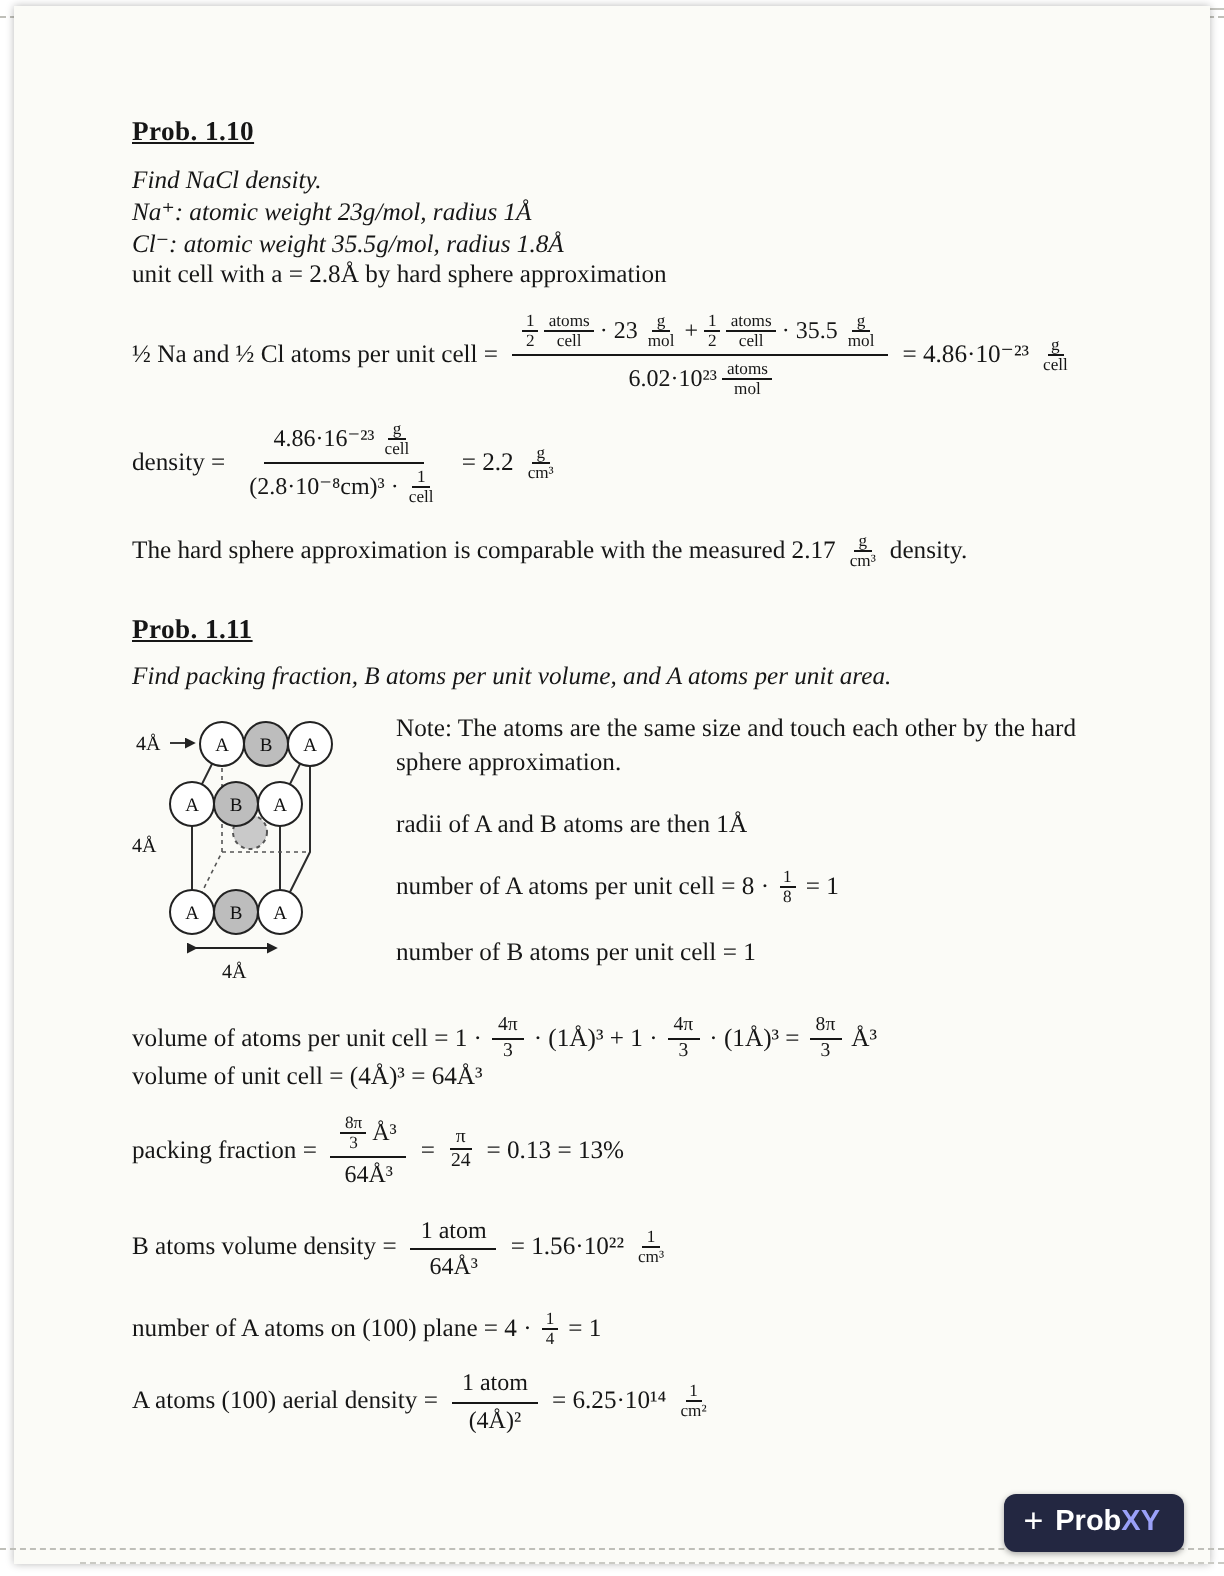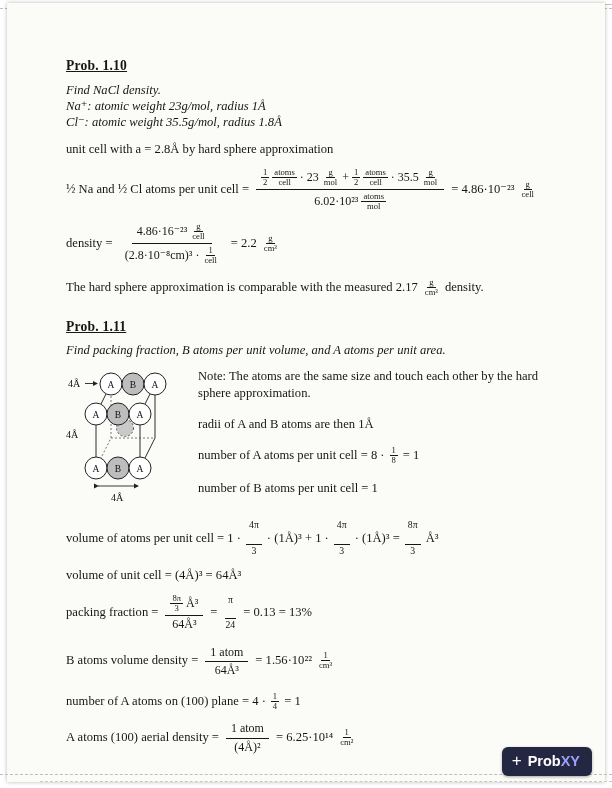--- a/index.html
+++ b/index.html
@@ -23,27 +23,27 @@
   .scan-bottom2 { bottom:6px; left:40px; border-top:1px dashed #cacac4; }
 
   .content { position:absolute; left:66px; top:58px; right:30px; font-size:12.6px; }
 
   .ptitle {
     font-weight:bold; text-decoration:underline; font-size:13.6px; letter-spacing:.2px;
   }
   .ptitle2 { margin-top:22px; }
   .given { font-style:italic; margin-top:8px; line-height:1.28; }
   .intro { font-style:italic; margin-top:8px; }
-  .line { margin-top:12px; }
+  .line { }
 
   .ml { display:flex; align-items:center; gap:5px; margin-top:10px; white-space:nowrap; }
   .tx { display:inline-block; }
 
   .fr { display:inline-flex; flex-direction:column; align-items:center; line-height:1.12; text-align:center; }
-  .fr > .fn { border-bottom:1px solid #161616; padding:0 3px 13px; display:flex; align-items:center; justify-content:center; gap:3px; }
+  .fr > .fn { border-bottom:1px solid #161616; padding:0 3px 0; display:flex; align-items:center; justify-content:center; gap:3px; }
   .fr > .fd { padding:1px 3px 0; display:flex; align-items:center; justify-content:center; gap:3px; }
   .fr.sm { font-size:8.6px; line-height:1.05; }
   .fr.sm > .fn { padding:0 2px; gap:2px; }
   .fr.sm > .fd { padding:0 2px; gap:2px; }
   .fr.md { font-size:9.8px; line-height:1.05; }
   .bigfr { font-size:12px; margin:0 2px; }
   .bigfr > .fn { padding:1px 5px 2px; }
   .bigfr > .fd { padding:2px 5px 0; }
 
   .figrow { display:flex; margin-top:10px; gap:14px; }

